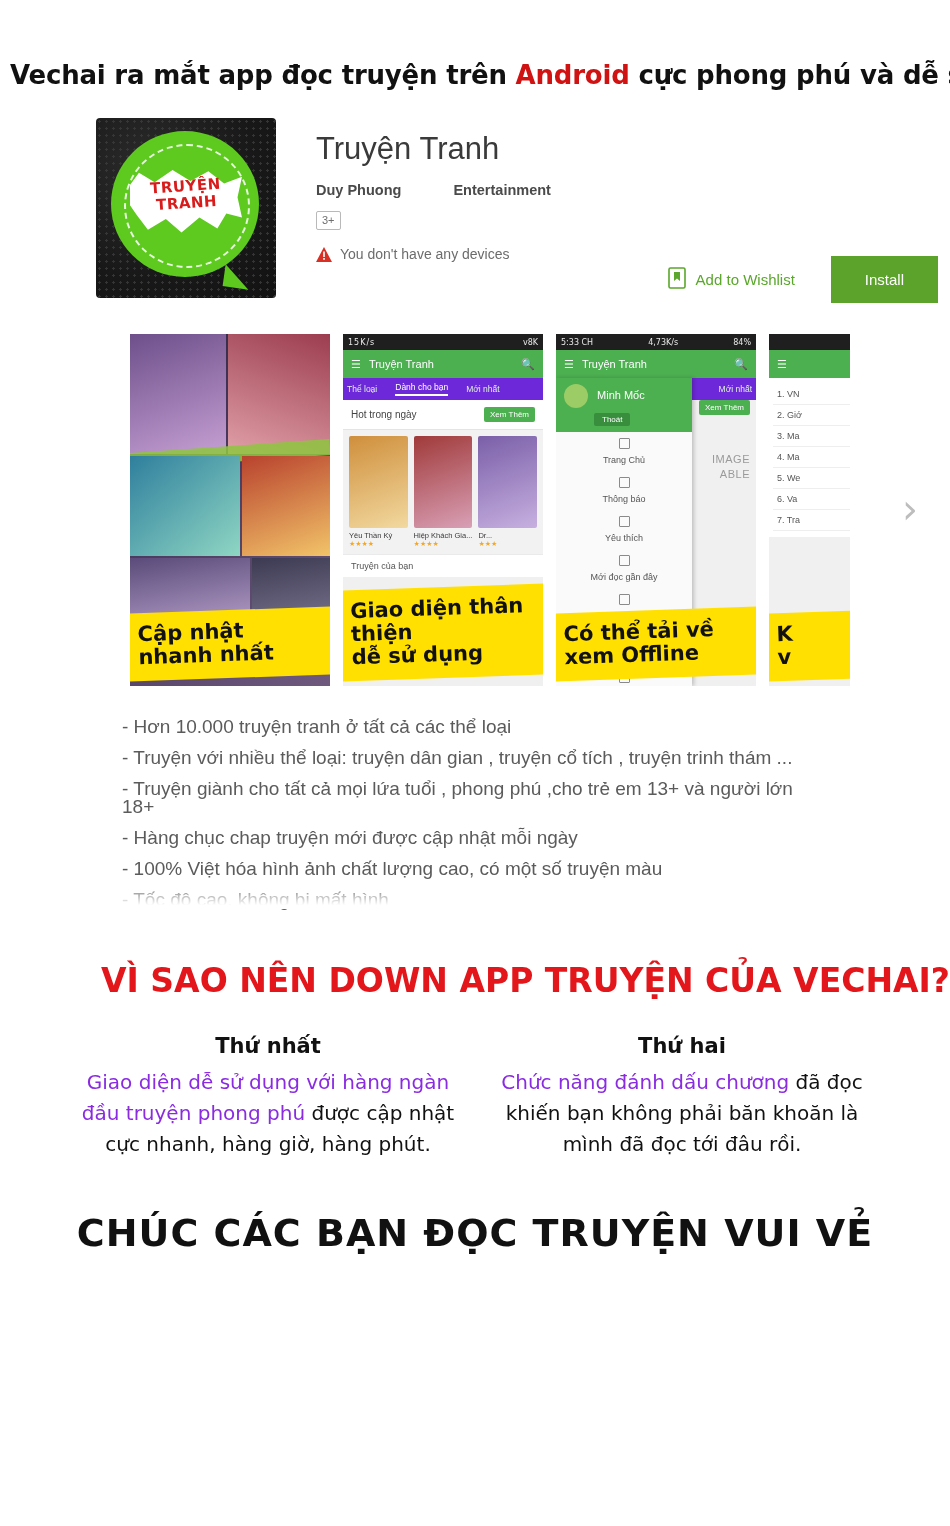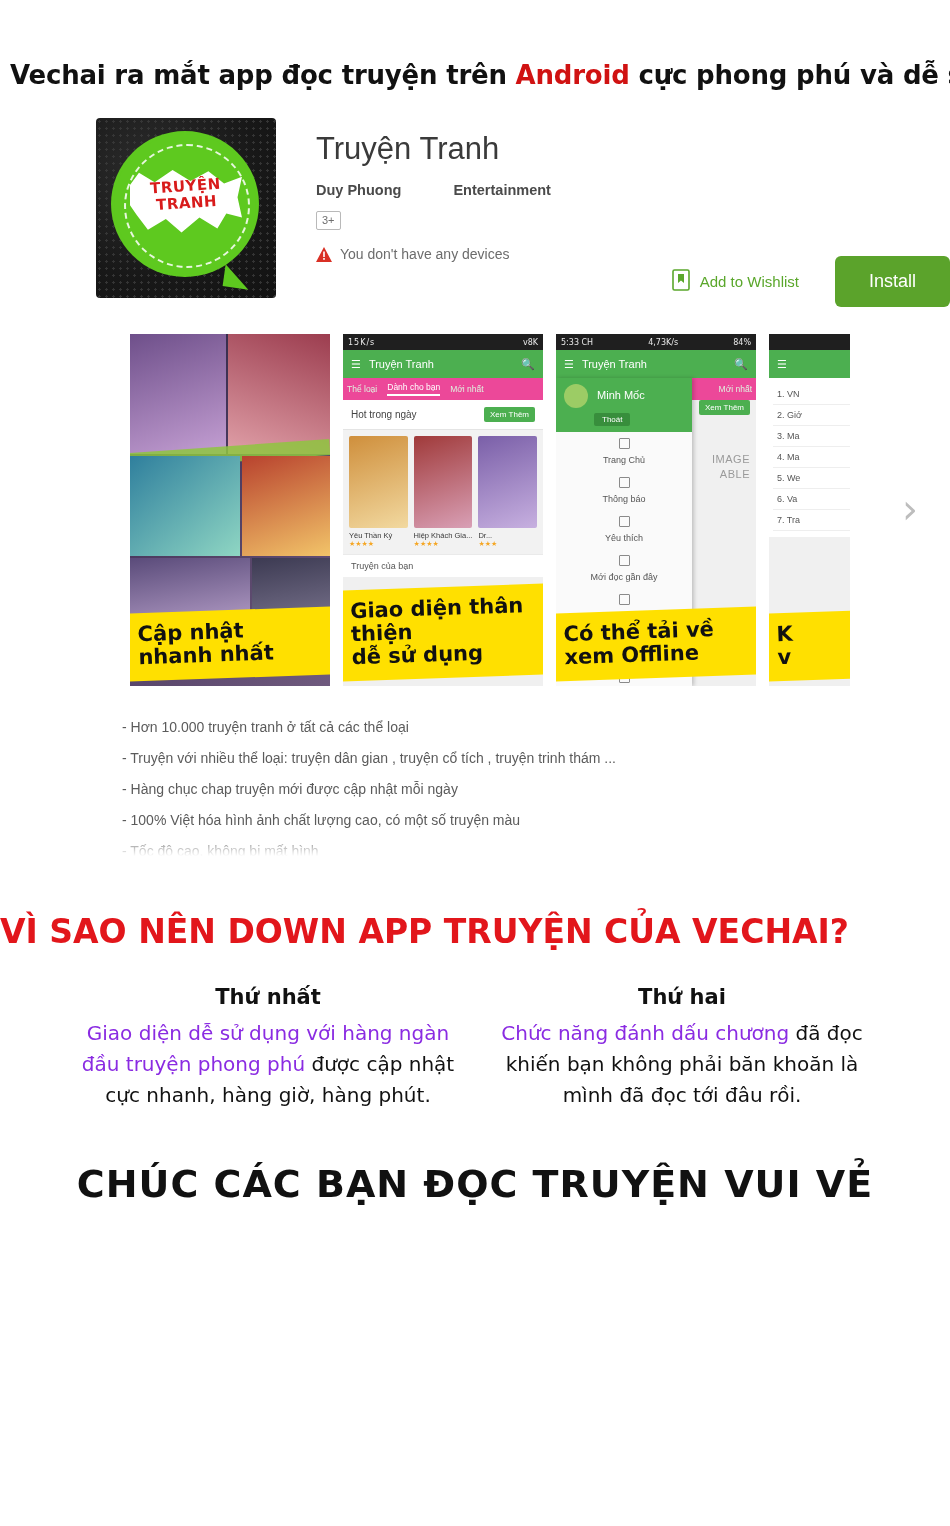--- a/index.html
+++ b/index.html
@@ -161,44 +161,44 @@
     width: 16px;
     height: 15px;
     margin-right: 8px;
     position: relative;
     flex: 0 0 auto;
   }
   .warn-icon svg { display: block; }
 
   .store-actions {
     position: absolute;
-    right: 0;
+    right: 12px;
     top: 138px;
     display: flex;
     align-items: center;
   }
   .wishlist {
     display: flex;
     align-items: center;
     color: #5aa72b;
     font-size: 15px;
     margin-right: 36px;
     cursor: pointer;
   }
   .wishlist .bm-icon {
     margin-right: 10px;
     display: block;
   }
   .install-btn {
     background: #5ba32b;
     color: #fff;
-    font-size: 18px;
+    font-size: 15px;
     padding: 15px 34px;
     border: none;
-    border-radius: 6px;
+    border-radius: 0;
     cursor: pointer;
     font-family: "Liberation Sans", sans-serif;
   }
 
   
   .shots-wrap {
     margin-top: 36px;
     padding-left: 130px;
     padding-right: 100px;
     position: relative;
@@ -283,28 +283,28 @@
     display: flex;
     align-items: center;
     padding: 0 8px;
     font-size: 11px;
     box-sizing: border-box;
     justify-content: space-between;
   }
   .app-bar .left { display: flex; align-items: center; gap: 8px; }
   .tabbar {
     height: 22px;
-    background: #ec4899;
+    background: #6d28d9;
     color: #dff3df;
     display: flex;
     align-items: center;
     font-size: 8.5px;
     padding: 0 4px;
     box-sizing: border-box;
-    gap: 10px;
+    gap: 18px;
   }
   .tabbar .tab.active { color: #fff; border-bottom: 2px solid #fff; padding-bottom: 2px; }
   .section-row {
     display: flex;
     align-items: center;
     justify-content: space-between;
     background: #fff;
     padding: 7px 8px;
     font-size: 10px;
     color: #444;
@@ -403,21 +403,21 @@
 
   
   .desc {
     margin: 24px auto 0 auto;
     padding-left: 122px;
     padding-right: 120px;
     position: relative;
   }
   .desc p {
     margin: 0 0 13px 0;
-    font-size: 14px;
+    font-size: 19px;
     color: #5b5b5b;
     line-height: 18px;
   }
   .desc .fade {
     position: absolute;
     left: 0; right: 0; bottom: 0;
     height: 26px;
     background: linear-gradient(to bottom, rgba(255,255,255,0), #fff 85%);
     pointer-events: none;
   }
@@ -425,27 +425,28 @@
     text-align: center;
     color: #4a9b2f;
     font-size: 14px;
     letter-spacing: .6px;
     margin-top: 6px;
     cursor: pointer;
   }
 
   
   .why-title {
-    text-align: left;
+    text-align: right;
     color: #e2161b;
     font-family: "DejaVu Sans", sans-serif;
     font-weight: bold;
     font-size: 33px;
     margin-top: 52px;
     letter-spacing: 0px;
+    margin-left: 48px;
   }
   .cols {
     display: flex;
     margin-top: 34px;
     padding: 0 70px;
     gap: 18px;
   }
   .col {
     flex: 1 1 0;
     text-align: center;
@@ -681,20 +682,21 @@
         </div>
       </div>
 
     </div>
     <div class="carousel-arrow">›</div>
   </div>
 
   <div class="desc">
     <p>- Hơn 10.000 truyện tranh ở tất cả các thể loại</p>
     <p>- Truyện với nhiều thể loại: truyện dân gian , truyện cổ tích , truyện trinh thám ...</p>
+    <p>- Truyện giành cho tất cả mọi lứa tuổi , phong phú ,cho trẻ em 13+ và người lớn 18+</p>
     <p>- Hàng chục chap truyện mới được cập nhật mỗi ngày</p>
     <p>- 100% Việt hóa hình ảnh chất lượng cao, có một số truyện màu</p>
     <p>- Tốc độ cao, không bị mất hình</p>
     <div class="fade"></div>
   </div>
 
   <div class="why-title">VÌ SAO NÊN DOWN APP TRUYỆN CỦA VECHAI?</div>
 
   <div class="cols">
     <div class="col">

